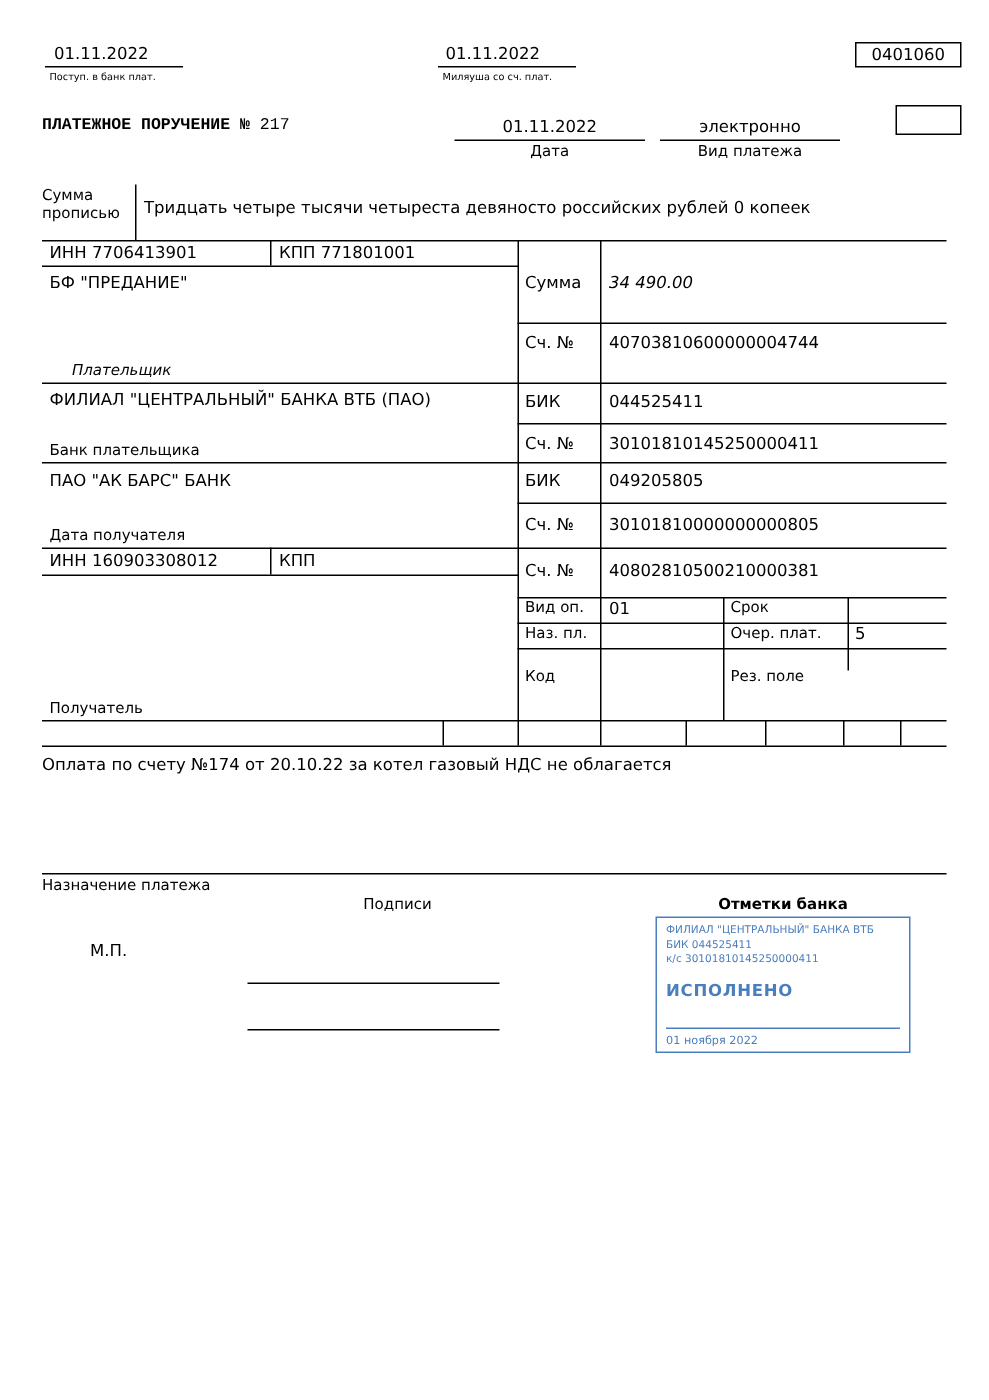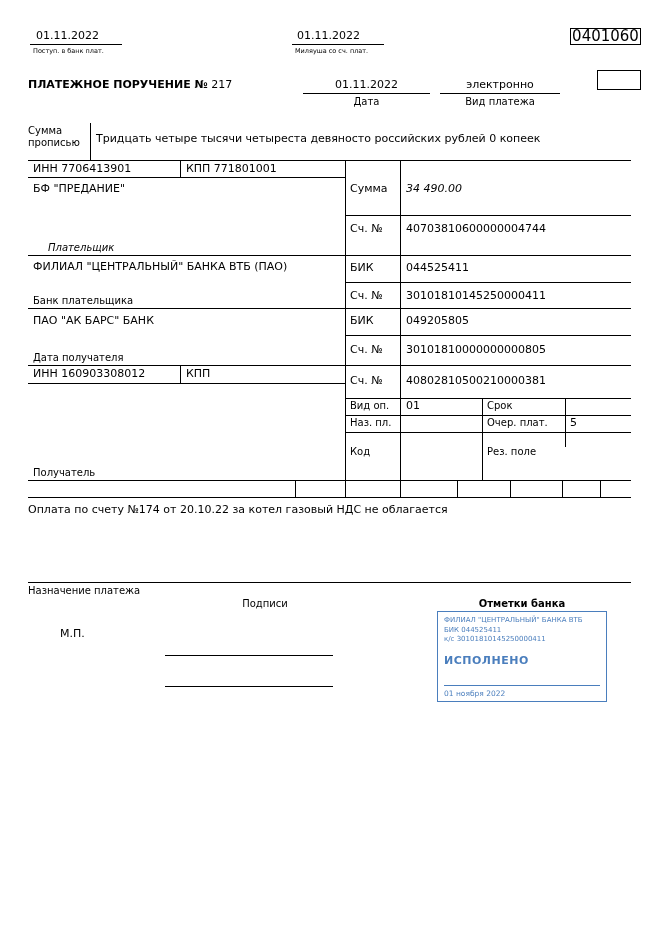--- a/index.html
+++ b/index.html
@@ -32,25 +32,25 @@
 <div class="page">
 
   <div class="abs t11" style="left:36px; top:29px;">01.11.2022</div>
   <div class="hline" style="left:30px; top:44px; width:92px;"></div>
   <div class="abs t7" style="left:33px; top:47px;">Поступ. в банк плат.</div>
 
   <div class="abs t11" style="left:297px; top:29px;">01.11.2022</div>
   <div class="hline" style="left:292px; top:44px; width:92px;"></div>
   <div class="abs t7" style="left:295px; top:47px;">Миляуша со сч. плат.</div>
 
-  <div class="box ctr" style="left:570px; top:28px; width:71px; height:17px; font-size:15px; line-height:15px;">
+  <div class="box ctr" style="left:570px; top:28px; width:71px; height:17px; font-size:11px; line-height:15px;">
     <span>0401060</span>
   </div>
 
-  <div class="abs t11" style="left:28px; top:78px;">
+  <div class="abs t11" style="left:28px; top:78px;font-family:Liberation Mono, monospace;">
     <span class="b">ПЛАТЕЖНОЕ ПОРУЧЕНИЕ №</span>
     <span>217</span>
   </div>
   <div class="abs t11 ctr" style="left:303px; top:78px; width:127px;">01.11.2022</div>
   <div class="hline" style="left:303px; top:93px; width:127px;"></div>
   <div class="abs t10 ctr" style="left:303px; top:96px; width:127px;">Дата</div>
 
   <div class="abs t11 ctr" style="left:440px; top:78px; width:120px;">электронно</div>
   <div class="hline" style="left:440px; top:93px; width:120px;"></div>
   <div class="abs t10 ctr" style="left:440px; top:96px; width:120px;">Вид платежа</div>

